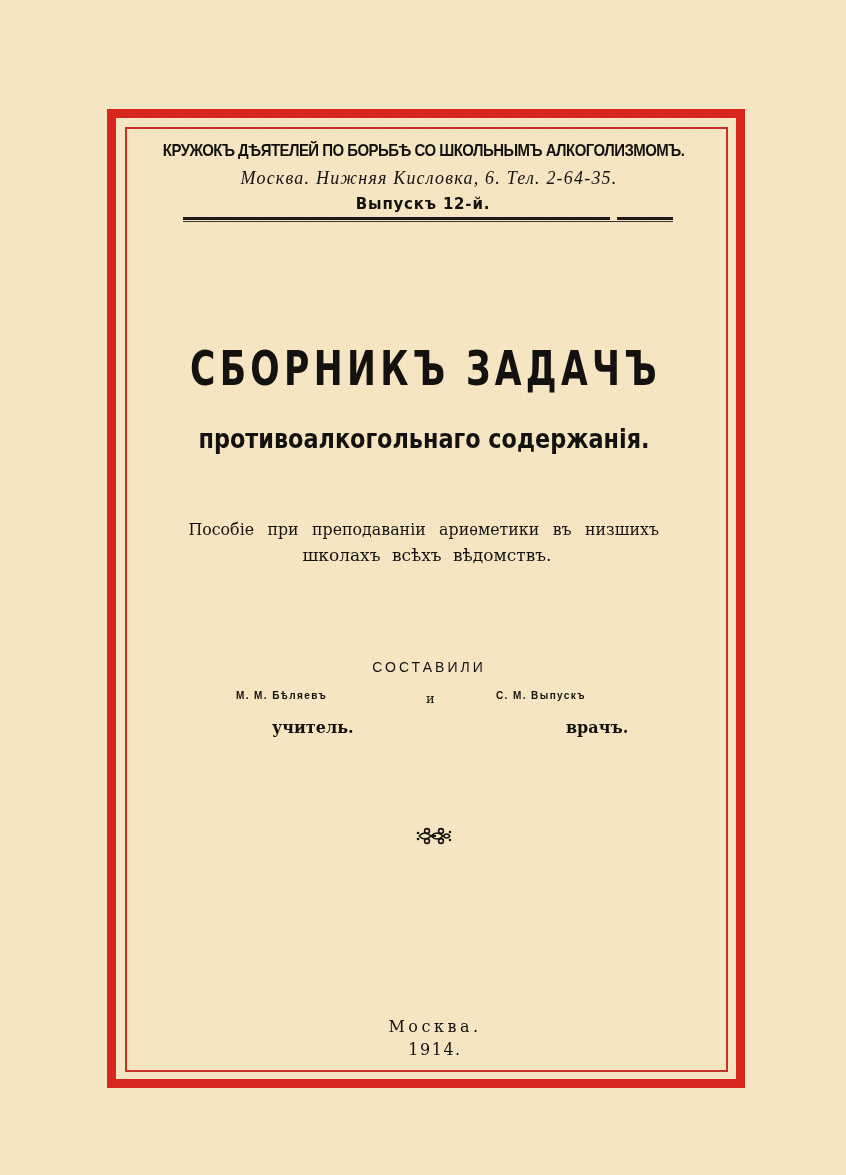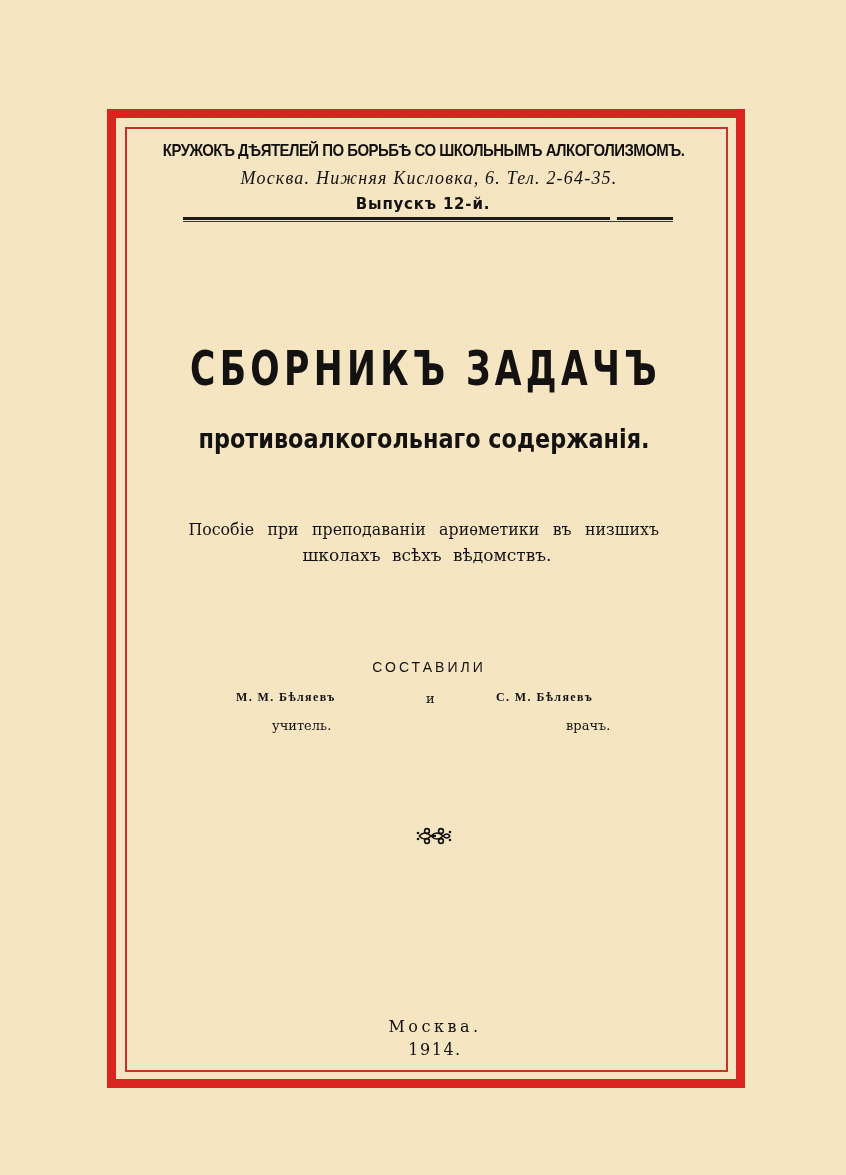--- a/index.html
+++ b/index.html
@@ -92,39 +92,39 @@
 
   .compilers-label {
     top: 659px;
     font-family: "Liberation Sans", sans-serif;
     font-size: 14px;
     letter-spacing: 3px;
     left: 6px;
   }
   .author {
     position: absolute;
-    font-family: Liberation Serif, serif;
+    font-family: Liberation Sans, sans-serif;
     font-weight: bold;
-    font-size: 12px;
+    font-size: 10px;
     letter-spacing: 1.4px;
     white-space: nowrap;
   }
   .author.a1 { left: 236px; top: 690px; }
   .author.a2 { left: 496px; top: 690px; }
   .conj {
     position: absolute;
     left: 426px; top: 691px;
     font-family: "DejaVu Serif", serif;
     font-size: 13px;
   }
   .role {
     position: absolute;
     font-family: "DejaVu Serif", serif;
-    font-weight: normal;
-    font-size: 13px;
+    font-weight: bold;
+    font-size: 16px;
     white-space: nowrap;
   }
   .role.r1 { left: 272px; top: 718px; }
   .role.r2 { left: 566px; top: 718px; }
 
   .ornament {
     position: absolute;
     left: 415px; top: 826px;
     width: 38px; height: 20px;
   }
@@ -163,21 +163,21 @@
 <div class="abs title">СБОРНИКЪ ЗАДАЧЪ</div>
 <div class="abs subtitle">противоалкогольнаго содержанія.</div>
 
 <div class="abs desc l1">Пособіе при преподаваніи ариѳметики въ низшихъ</div>
 <div class="abs desc l2">школахъ всѣхъ вѣдомствъ.</div>
 
 <div class="abs compilers-label">СОСТАВИЛИ</div>
 
 <div class="author a1">М. М. Бѣляевъ</div>
 <div class="conj">и</div>
-<div class="author a2">С. М. Бѣляевъ</div>
+<div class="author a2">С. М. Выпускъ</div>
 
 <div class="role r1">учитель.</div>
 <div class="role r2">врачъ.</div>
 
 <svg class="ornament" viewBox="0 0 38 20">
   <g fill="none" stroke="#141210" stroke-width="1.6">
     <path d="M4 10 Q10 4 16 10 Q22 16 28 10 Q32 6 35 10"></path>
     <path d="M4 10 Q10 16 16 10 Q22 4 28 10 Q32 14 35 10"></path>
     <circle cx="12" cy="5" r="2.4"></circle>
     <circle cx="26" cy="5" r="2.4"></circle>

